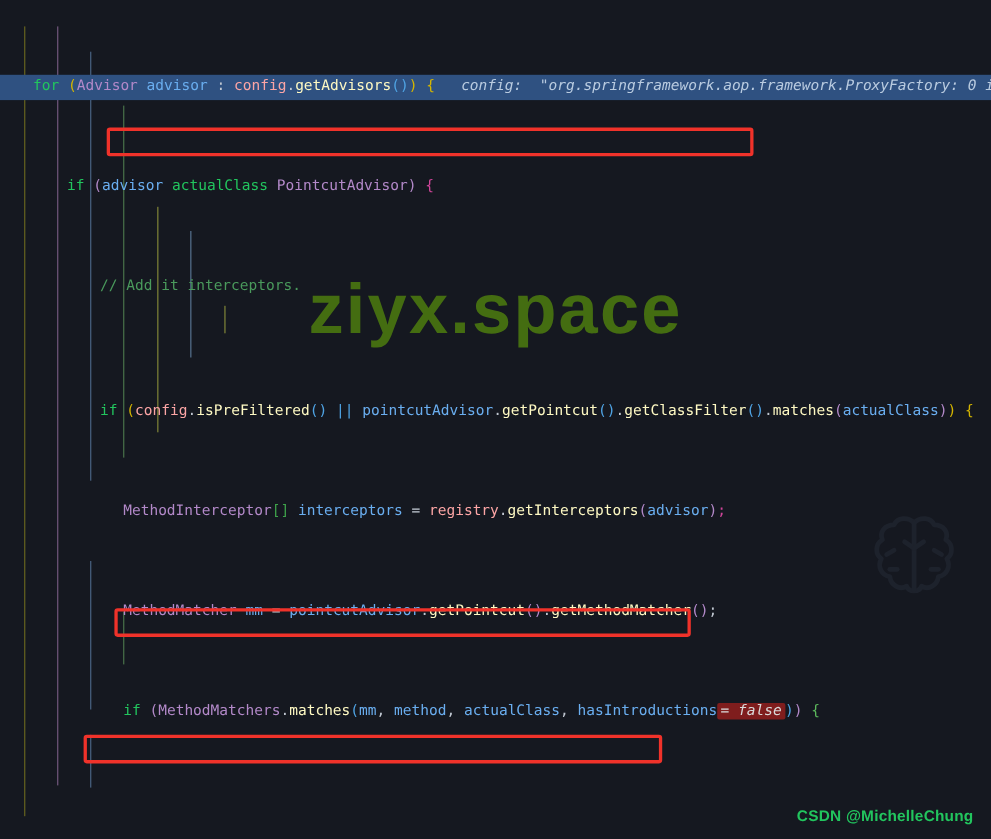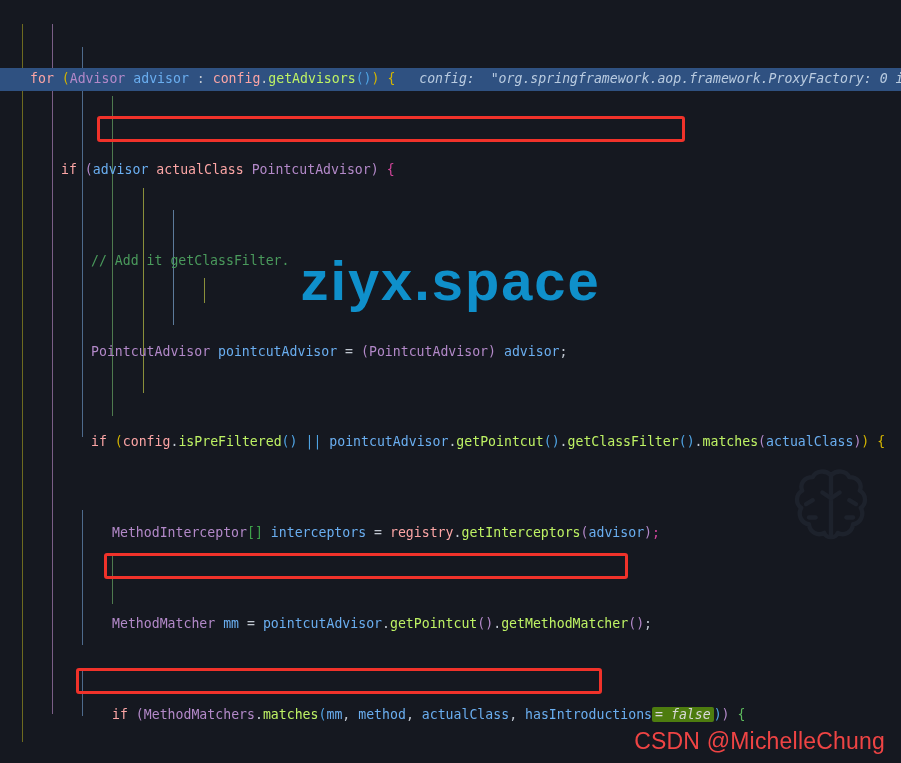--- a/index.html
+++ b/index.html
@@ -20,24 +20,24 @@
   }
 
   
   .wm-text {
     position: absolute;
     left: 0px;
     top: 270px;
     width: 901px;
     text-align: center;
     font-family: "Liberation Sans", sans-serif;
-    font-size: 56px;
+    font-size: 64px;
     font-weight: 700;
     letter-spacing: 2px;
-    color: #0ea5e9;
+    color: #4d7c0f;
     opacity: .85;
     user-select: none;
     pointer-events: none;
     z-index: 0;
   }
   .wm-brain {
     position: absolute;
     left: 783px;
     top: 458px;
     width: 96px;
@@ -45,25 +45,26 @@
     opacity: .5;
     pointer-events: none;
     z-index: 0;
   }
   .wm-brain svg { display:block; width:100%; height:100%; }
   .wm-csdn {
     position: absolute;
     right: 16px;
     bottom: 10px;
     font-family: "Liberation Sans", sans-serif;
-    font-size: 23px;
-    color: #ef4444;
+    font-size: 14px;
+    color: #22c55e;
     letter-spacing: .2px;
     z-index: 6;
     user-select: none;
+    font-weight: bold;
   }
 
   
   .code-area {
     position: relative;
     z-index: 2;
     white-space: pre;
   }
   .line {
     position: relative;
@@ -81,43 +82,43 @@
     left: 0; top: 0; right: 0; bottom: 0;
     z-index: 1;
     pointer-events: none;
   }
   .guide {
     position: absolute;
     width: 1px;
   }
 
   
-  .kw      { color: #fca5a5; }          
+  .kw      { color: #22c55e; }          
   .type    { color: #b389c9; }          
   .var     { color: #6aaef0; }          
-  .mtd     { color: #bef264; }          
+  .mtd     { color: #fef9c3; }          
   .plain   { color: #fca5a5; }
   .cmt     { color: #4a9a5c; }
   .op      { color: #c0c7d1; }
   .p1      { color: #d4b500; }          
   .p2      { color: #b389c9; }
   .p3      { color: #4fa3e3; }
   .b-blue  { color: #4fa3e3; }
   .b-green { color: #5cb85c; }
   .b-mag   { color: #d0459a; }
   .b-yel   { color: #d4b500; }
   .br-sq   { color: #3ea14a; }          
   .hint-it {
     color: #b9cbe0;
     font-style: italic;
   }
 
   
   .dbg {
-    background: #4d7c0f;
+    background: #7f1d1d;
     color: #d9d9d9;
     font-style: italic;
     border-radius: 2px;
     padding: 0 3px;
   }
 
   
   .redbox {
     position: absolute;
     border: 3px solid #f0322a;
@@ -159,23 +160,22 @@
     <div class="guide" style="left:173px; top:210px; height:115px; background:#5c7a9a;"></div>
     <div class="guide" style="left:204px; top:278px; height:25px;  background:#8a8f3a;"></div>
   </div>
 
   <div class="code-area">
 
     <div class="line first-row"><span class="txt"><span style="display:inline-block;width:30px"></span><span class="kw">for</span> <span class="p1">(</span><span class="type">Advisor</span> <span class="var">advisor</span> <span class="op">:</span> <span class="plain">config</span><span class="op">.</span><span class="mtd">getAdvisors</span><span class="p3">()</span><span class="p1">)</span> <span class="b-yel">{</span>   <span class="hint-it">config:  "org.springframework.aop.framework.ProxyFactory: 0 int</span></span></div>
 
     <div class="line"><span class="txt"><span style="display:inline-block;width:61px"></span><span class="kw">if</span> <span class="p2">(</span><span class="var">advisor</span> <span class="kw">actualClass</span> <span class="type">PointcutAdvisor</span><span class="p2">)</span> <span class="b-mag">{</span></span></div>
 
-    <div class="line"><span class="txt"><span style="display:inline-block;width:91px"></span><span class="cmt">// Add it getClassFilter.</span></span></div>
-
-    <div class="line"><span class="txt"><span style="display:inline-block;width:91px"></span><span class="type">PointcutAdvisor</span> <span class="var">pointcutAdvisor</span> <span class="op">=</span> <span class="p2">(</span><span class="type">PointcutAdvisor</span><span class="p2">)</span> <span class="var">advisor</span><span class="op">;</span></span></div>
+    <div class="line"><span class="txt"><span style="display:inline-block;width:91px"></span><span class="cmt">// Add it interceptors.</span></span></div>
+
 
     <div class="line"><span class="txt"><span style="display:inline-block;width:91px"></span><span class="kw">if</span> <span class="p1">(</span><span class="plain">config</span><span class="op">.</span><span class="mtd">isPreFiltered</span><span class="p3">()</span> <span class="b-blue">||</span> <span class="var">pointcutAdvisor</span><span class="op">.</span><span class="mtd">getPointcut</span><span class="p3">()</span><span class="op">.</span><span class="mtd">getClassFilter</span><span class="p3">()</span><span class="op">.</span><span class="mtd">matches</span><span class="p2">(</span><span class="var">actualClass</span><span class="p2">)</span><span class="p1">)</span> <span class="b-yel">{</span></span></div>
 
     <div class="line"><span class="txt"><span style="display:inline-block;width:112px"></span><span class="type">MethodInterceptor</span><span class="br-sq">[]</span> <span class="var">interceptors</span> <span class="op">=</span> <span class="plain">registry</span><span class="op">.</span><span class="mtd">getInterceptors</span><span class="p2">(</span><span class="var">advisor</span><span class="p2">)</span><span class="b-mag">;</span></span></div>
 
     <div class="line"><span class="txt"><span style="display:inline-block;width:112px"></span><span class="type">MethodMatcher</span> <span class="var">mm</span> <span class="op">=</span> <span class="var">pointcutAdvisor</span><span class="op">.</span><span class="mtd">getPointcut</span><span class="p2">()</span><span class="op">.</span><span class="mtd">getMethodMatcher</span><span class="p2">()</span><span class="op">;</span></span></div>
 
     <div class="line"><span class="txt"><span style="display:inline-block;width:112px"></span><span class="kw">if</span> <span class="p2">(</span><span class="type">MethodMatchers</span><span class="op">.</span><span class="mtd">matches</span><span class="p3">(</span><span class="var">mm</span><span class="op">,</span> <span class="var">method</span><span class="op">,</span> <span class="var">actualClass</span><span class="op">,</span> <span class="var">hasIntroductions</span><span class="dbg">= false</span><span class="p3">)</span><span class="p2">)</span> <span class="b-green">{</span></span></div>
 
     

